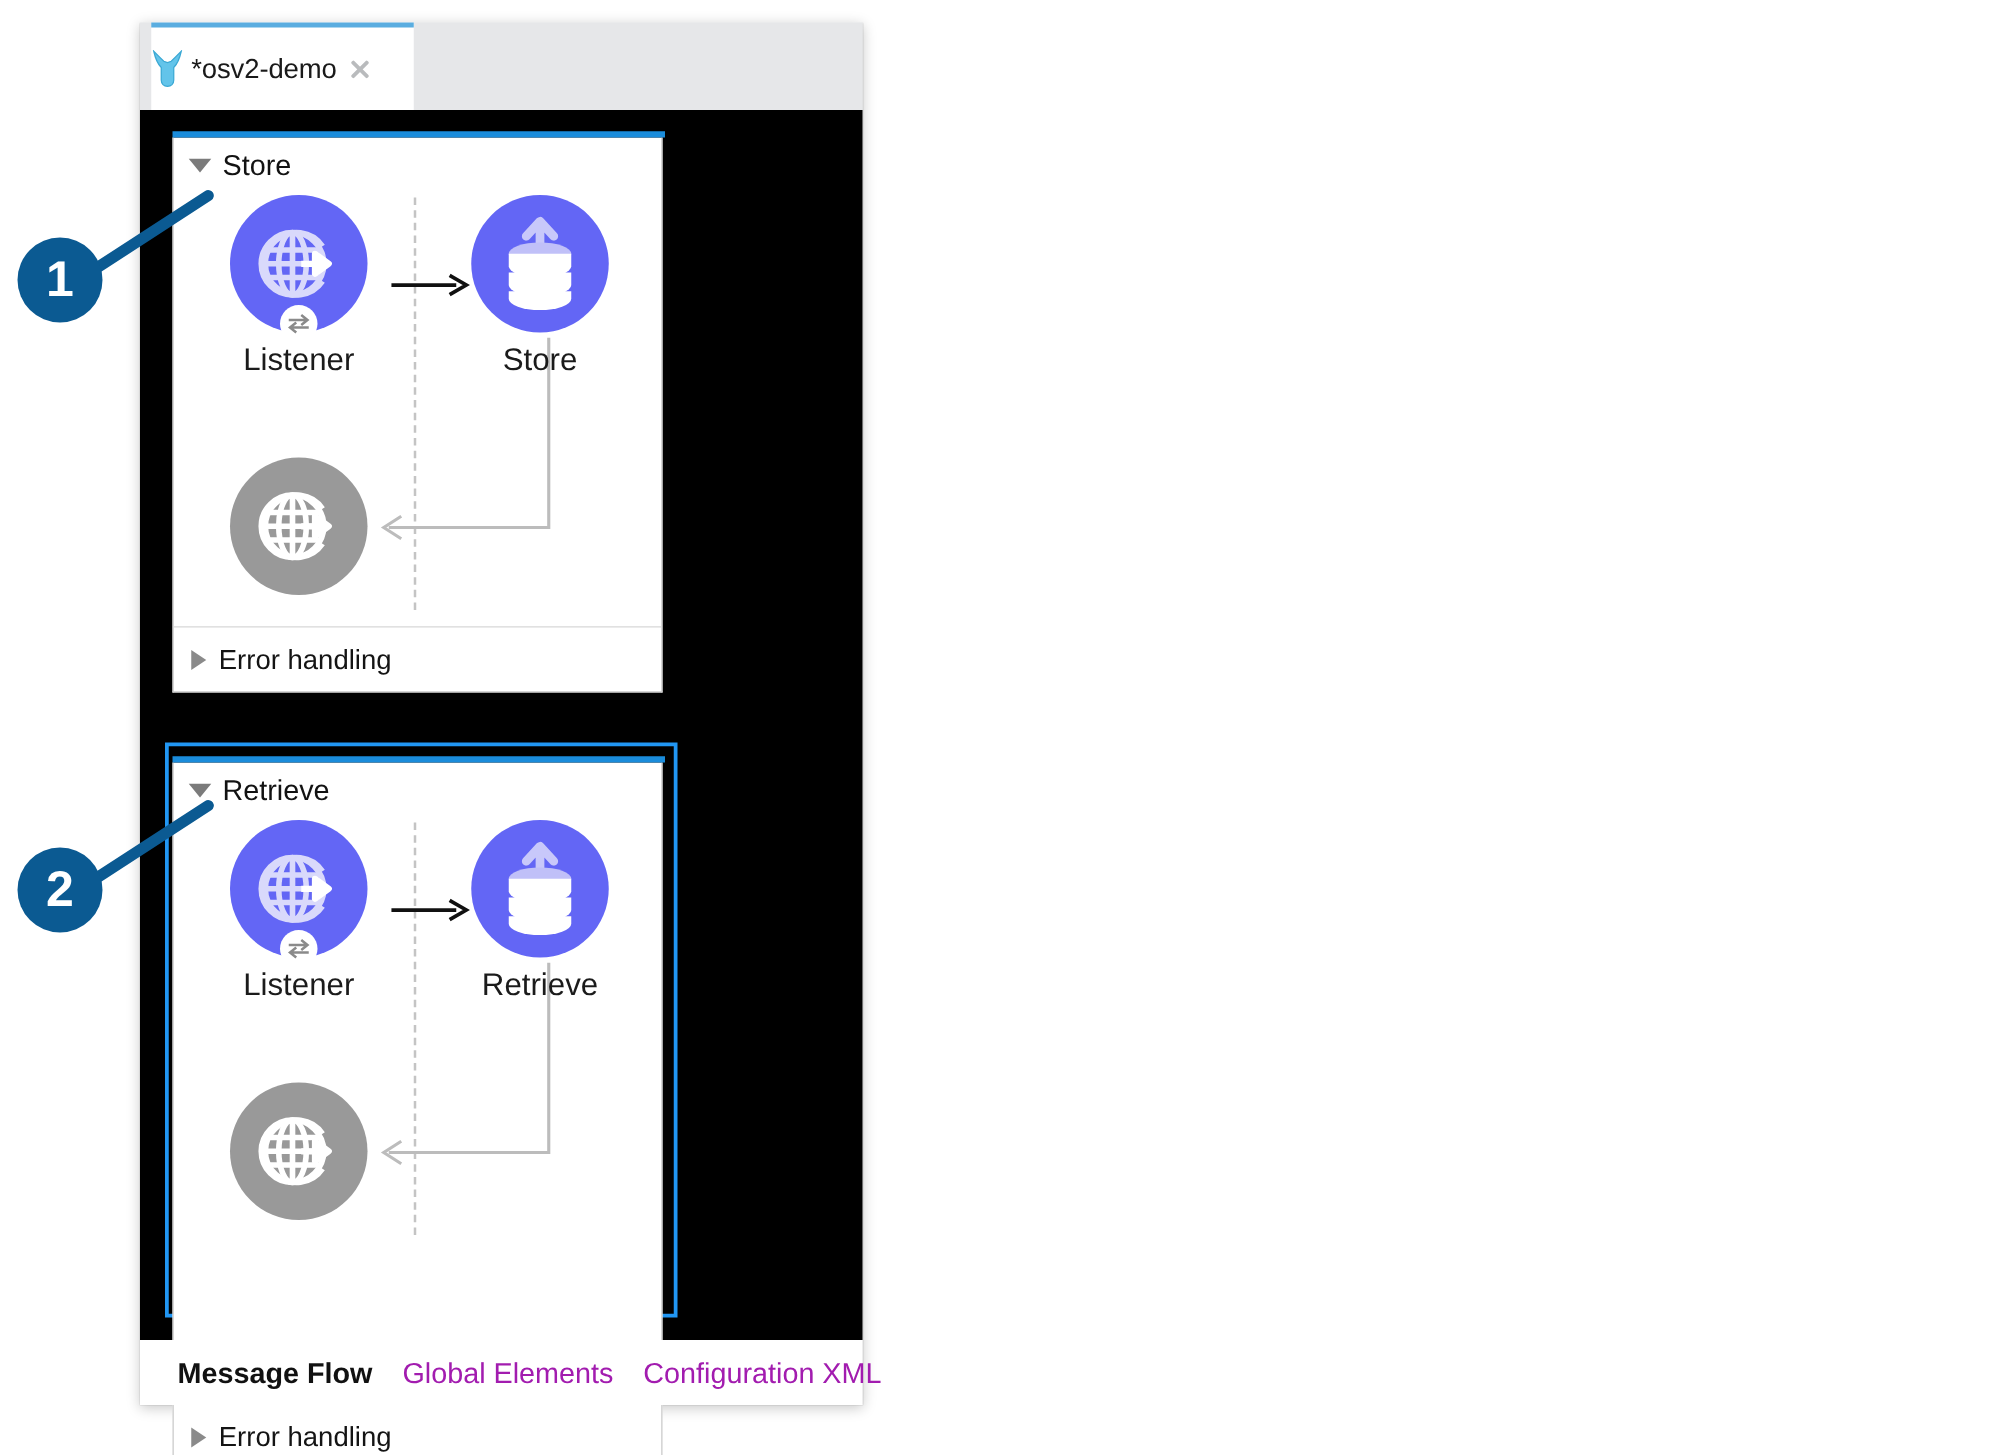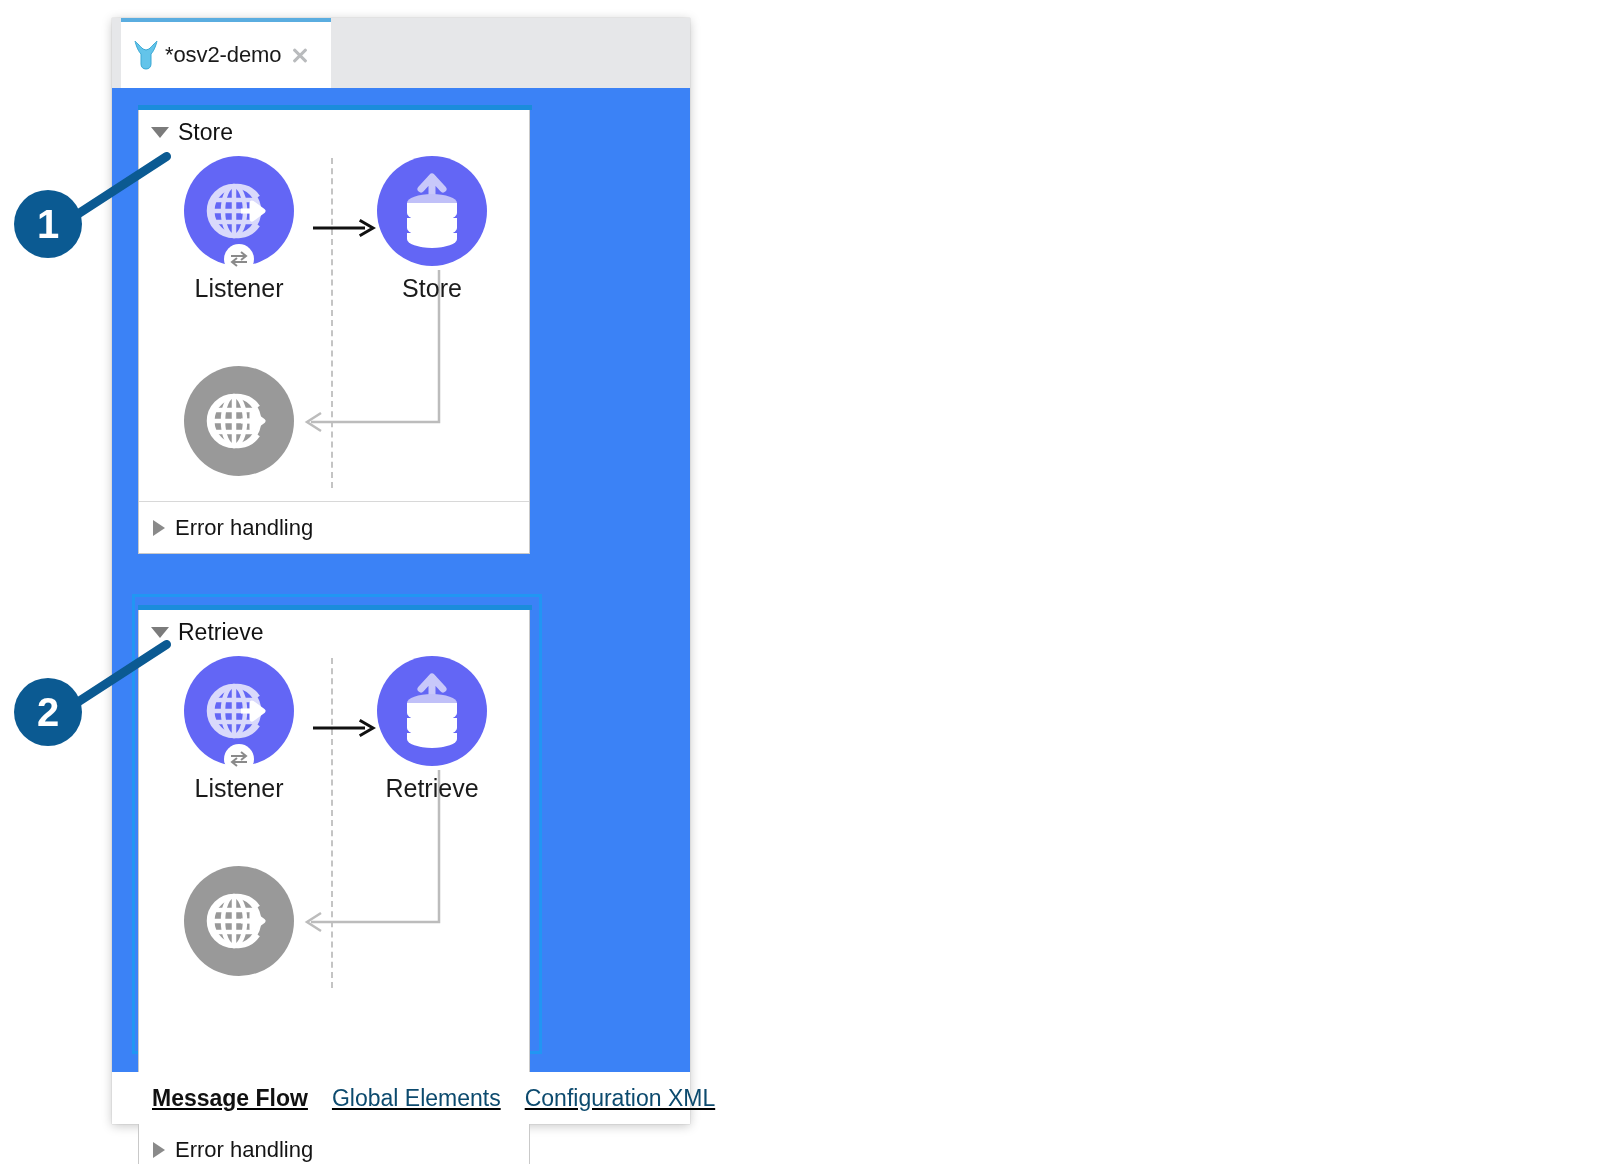--- a/index.html
+++ b/index.html
@@ -29,42 +29,42 @@
     width: 210px; height: 70px;
     background: #ffffff;
     box-sizing: border-box;
   }
   .tab-active::before {
     content:""; position:absolute; left:0; top:0; width:210px; height:4px;
     background:#5aade0;
   }
   .tab-inner {
     position:absolute; left:0; top:4px; width:244px; height:66px;
-    display:flex; align-items:center; padding-left:12px; box-sizing:border-box;
+    display:flex; align-items:center; box-sizing:border-box;
   }
   .mule-icon { width: 26px; height: 30px; flex: 0 0 auto; margin-right: 6px; }
   .tab-label {
     font-size: 22px; color:#1a1a1a; white-space: nowrap;
     letter-spacing:-0.1px;
   }
   .tab-close {
     margin-left: 9px; width: 20px; height: 20px; flex:0 0 auto;
     position: relative; cursor: pointer;
   }
   .tab-close::before, .tab-close::after {
     content:""; position:absolute; left:1px; top:9px; width:18px; height:3px;
     background:#b9bbbd; border-radius:1px;
   }
   .tab-close::before { transform: rotate(45deg); }
   .tab-close::after  { transform: rotate(-45deg); }
 
   
   .canvas {
     position:absolute; left:0; top:70px; width:578px; height:984px;
-    background:#3b82f6;
+    background:#000000;
   }
 
   
   .flow {
     position:absolute;
     background:#fff;
     border:1px solid #c9c9c9;
     border-top:none;
     box-sizing:border-box;
   }
@@ -119,27 +119,26 @@
     text-align:center; font-size:25px; color:#1b1b1b; white-space:nowrap;
   }
   .dashed-sep {
     position:absolute; width:0; border-left:2px dashed #c4c4c4;
   }
   .connector { position:absolute; }
 
   
   .view-tabs {
     position:absolute; left:0; bottom:0; width:578px; height:52px;
-    display:flex; align-items:center; padding-left:40px; box-sizing:border-box;
+    display:flex; align-items:center; padding-left:30px; box-sizing:border-box;
     background:#ffffff;
-    text-decoration:underline;
   }
   .vtab { font-size:23px; margin-right:24px; white-space:nowrap; }
   .vtab.sel { color:#111111; font-weight:bold; }
-  .vtab.dim { color:#0c4a6e; }
+  .vtab.dim { color:#a21caf; }
 
   
   .callout-num {
     position:absolute; width:68px; height:68px; border-radius:50%;
     background:#0b5a92; color:#ffffff;
     display:flex; align-items:center; justify-content:center;
     font-size:40px; font-weight:bold; z-index:20;
   }
   .callout-line {
     position:absolute; height:9px; background:#0b5a92; border-radius:5px;

